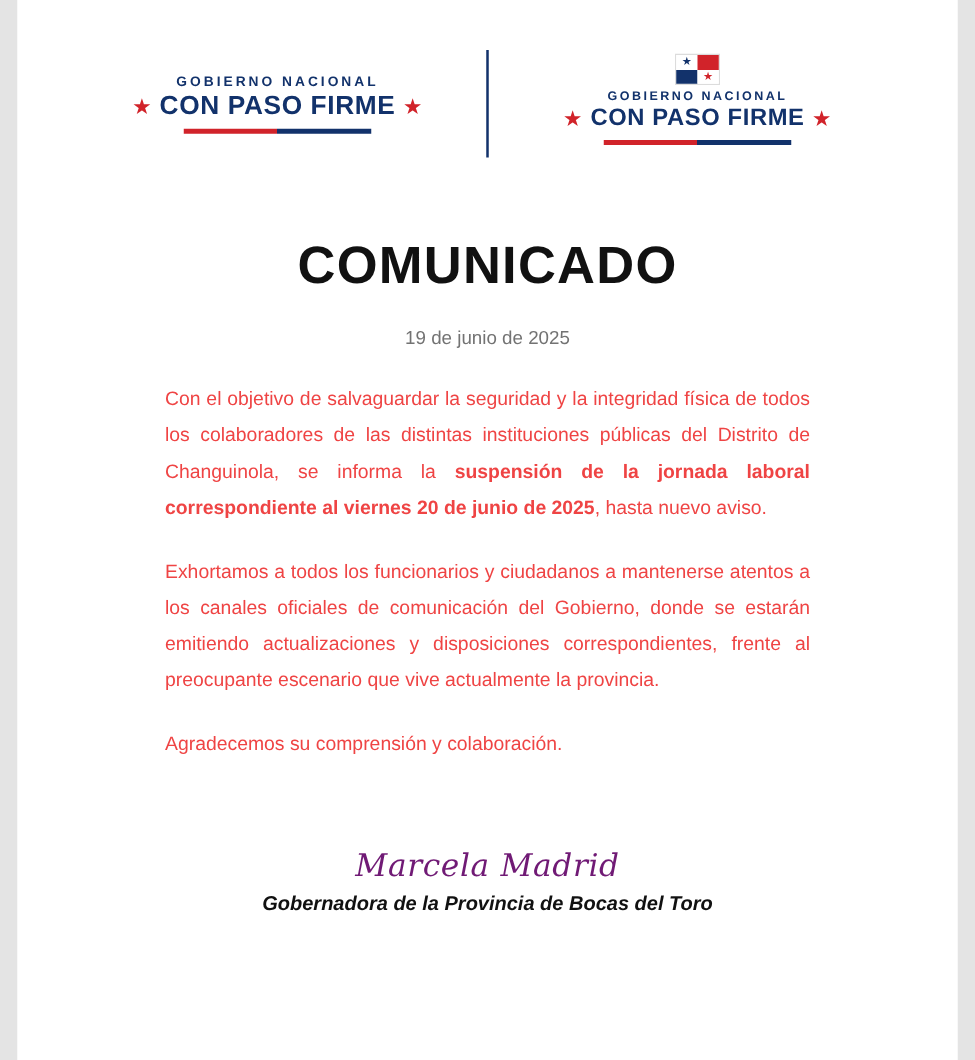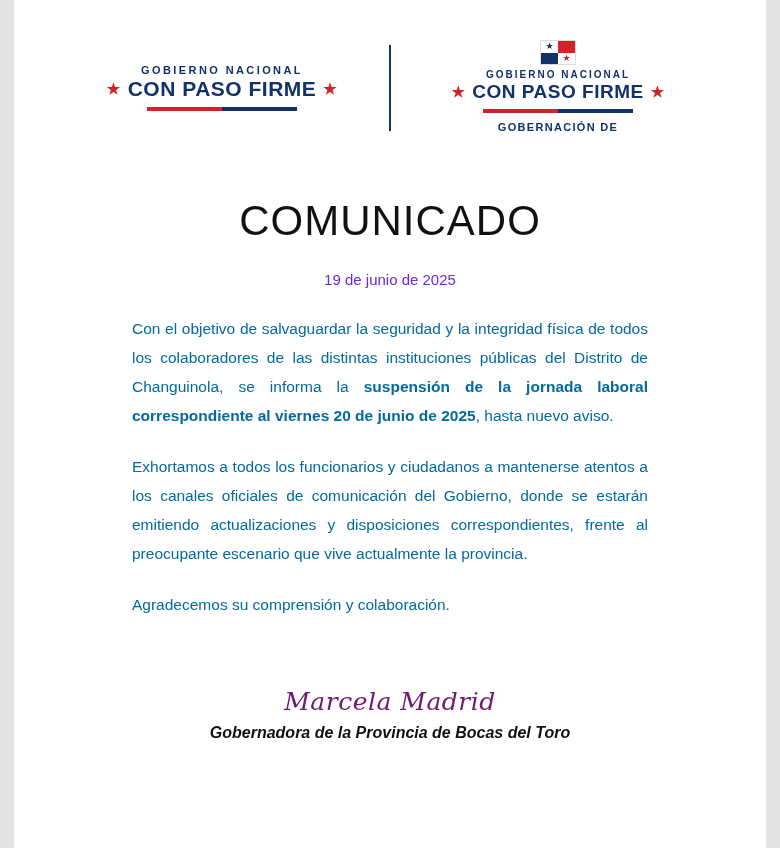--- a/index.html
+++ b/index.html
@@ -113,36 +113,36 @@
     font-weight: 700;
     letter-spacing: 1.3px;
     color: #12326b;
     line-height: 15px;
   }
 
   
   .title {
     text-align: center;
     font-size: 42px;
-    font-weight: 400;
+    font-weight: 700;
     letter-spacing: 1px;
     color: #111;
     margin-top: 62px;
   }
   .date {
     text-align: center;
     font-size: 15px;
-    color: #6d28d9;
+    color: #737373;
     margin-top: 26px;
   }
   .content {
     margin: 26px 118px 0 118px;
     font-size: 15.5px;
     line-height: 29px;
-    color: #0369a1;
+    color: #ef4444;
     text-align: justify;
   }
   .content p { margin: 0 0 22px 0; }
   .content b { font-weight: 700; }
 
   .sign-wrap {
     margin-top: 68px;
     text-align: center;
   }
   .signature {
@@ -197,21 +197,20 @@
           </div>
         </div>
         <div class="gob-line">GOBIERNO NACIONAL</div>
         <div class="paso-line">
           <span class="st">★</span>
           <span>CON PASO FIRME</span>
           <span class="st">★</span>
         </div>
         <div class="bar"></div>
         <div class="sub-gob">
-          <div>GOBERNACIÓN DE</div>
         </div>
       </div>
 
     </div>
 
     <div class="title">COMUNICADO</div>
     <div class="date">19 de junio de 2025</div>
 
     <div class="content" id="body-content">
         <p><span>Con el objetivo de salvaguardar la seguridad y la integridad física de todos los colaboradores de las distintas instituciones públicas del Distrito de Changuinola, se informa la </span><b>suspensión de la jornada laboral correspondiente al viernes 20 de junio de 2025</b><span>, hasta nuevo aviso.</span></p>

